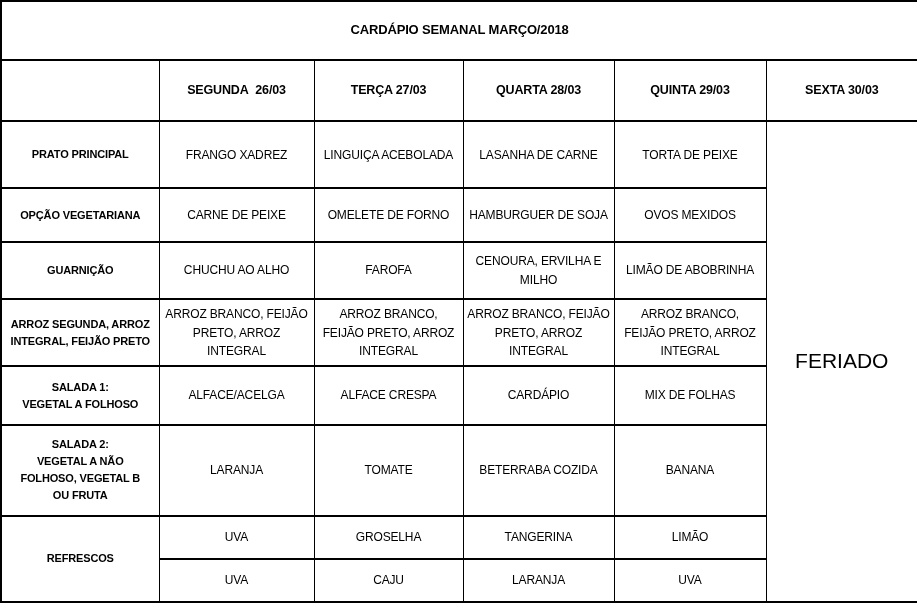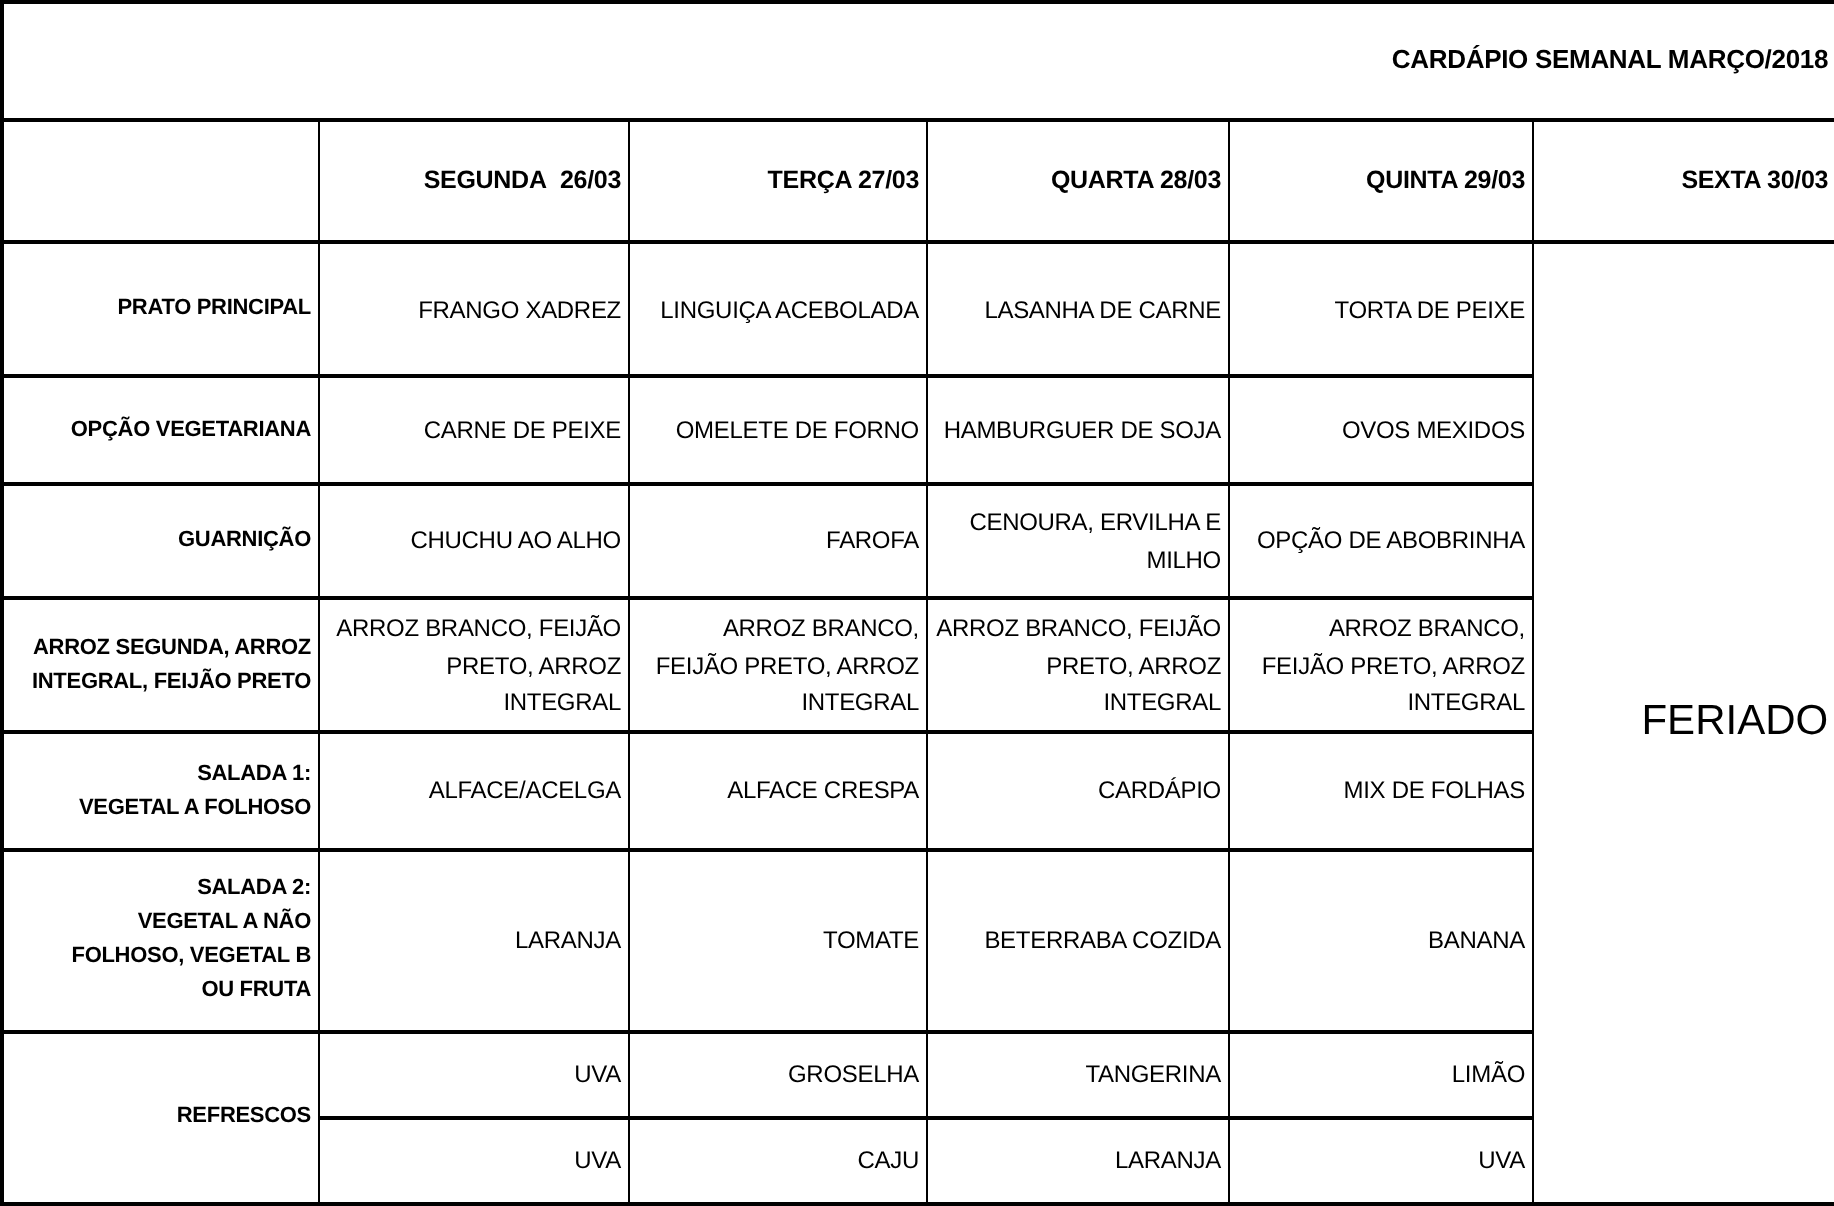--- a/index.html
+++ b/index.html
@@ -13,21 +13,21 @@
     border-collapse:collapse;
     table-layout:fixed;
     width:917px;height:603px;
     border:2px solid #000;
   }
   td{
     border-left:1px solid #000;
     border-right:1px solid #000;
     border-top:2px solid #000;
     border-bottom:2px solid #000;
-    text-align:right;
+    text-align:center;
     vertical-align:middle;
     white-space:pre-line;
     padding:2px 3px;
     font-size:12px;
     line-height:1.55;
     overflow:hidden;
     border-radius:17px;
   }
   td.title-cell{
     font-weight:bold;
@@ -99,21 +99,21 @@
     <td class="menu-cell">HAMBURGUER DE SOJA</td>
     <td class="menu-cell">OVOS MEXIDOS</td>
   </tr>
 
   <tr class="r-guarnicao">
     <td class="row-label">GUARNIÇÃO</td>
     <td class="menu-cell">CHUCHU AO ALHO</td>
     <td class="menu-cell">FAROFA</td>
     <td class="menu-cell">CENOURA, ERVILHA E
 MILHO</td>
-    <td class="menu-cell">OPÇÃO DE ABOBRINHA</td>
+    <td class="menu-cell">LIMÃO DE ABOBRINHA</td>
   </tr>
 
   <tr class="r-arroz">
     <td class="row-label">ARROZ SEGUNDA, ARROZ
 INTEGRAL, FEIJÃO PRETO</td>
     <td class="menu-cell">ARROZ BRANCO, FEIJÃO
 PRETO, ARROZ
 INTEGRAL</td>
     <td class="menu-cell">ARROZ BRANCO,
 FEIJÃO PRETO, ARROZ

